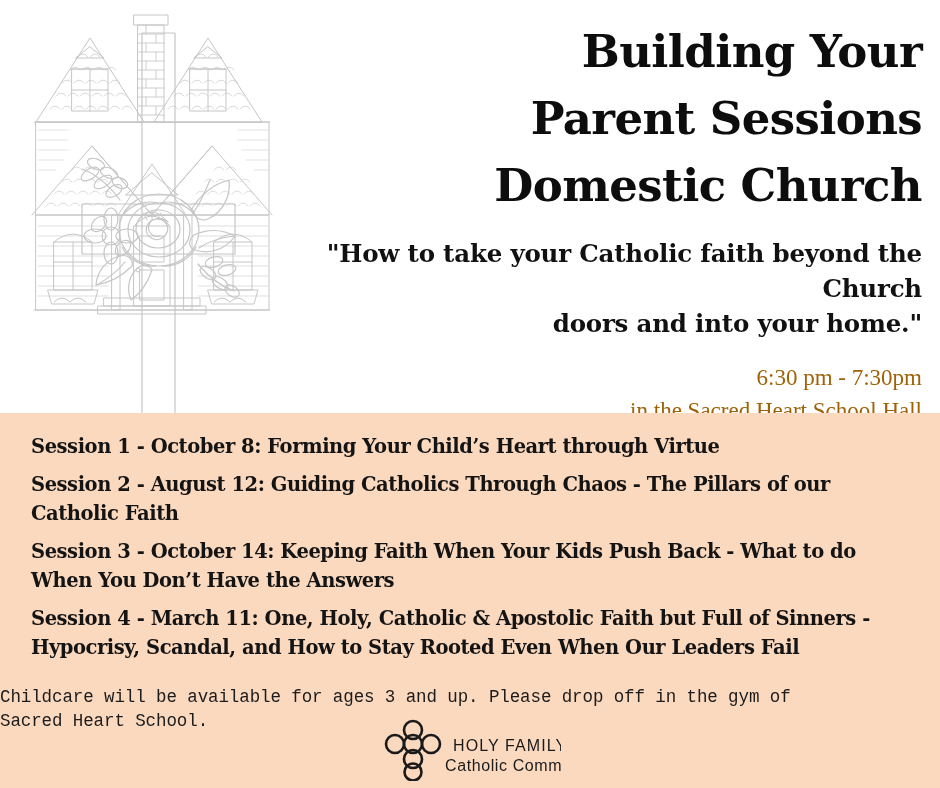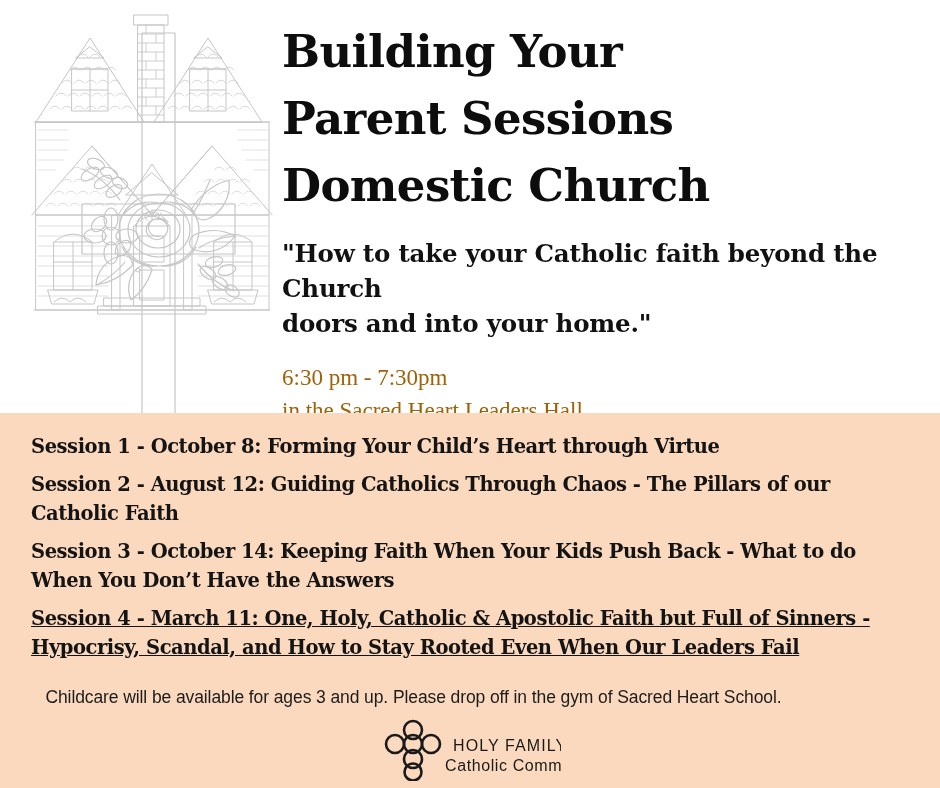--- a/index.html
+++ b/index.html
@@ -24,21 +24,21 @@
     position:absolute;
     left:28px; top:14px;
     width:250px; height:404px;
   }
   .artwork svg { display:block; width:100%; height:100%; }
 
   .head-block {
     position:absolute;
     left:282px; top:18px;
     width:640px;
-    text-align:left;
+    text-align:right;
   }
   .title-line {
     font-family:"DejaVu Serif", serif;
     font-weight:700;
     font-size:45px;
     line-height:67px;
     letter-spacing:-0.6px;
     color:#0d0d0d;
     white-space:nowrap;
   }
@@ -76,28 +76,28 @@
   }
   .session {
     font-family:"DejaVu Serif", serif;
     font-weight:700;
     font-size:19.5px;
     line-height:29px;
     color:#141414;
     letter-spacing:-0.45px;
     margin-bottom:9px;
   }
-  .session:last-child { margin-bottom:12px;text-decoration:underline; }
+  .session:last-child { margin-bottom:12px; }
 
   .childcare {
     position:absolute;
     left:0; top:272px;
     width:827px;
-    text-align:center;
-    font-family:Liberation Sans, sans-serif;
+    text-align:left;
+    font-family:Liberation Mono, monospace;
     font-weight:400;
     font-size:17.5px;
     line-height:24px;
     color:#1c1c1c;
     letter-spacing:-0.1px;
   }
 
   
   .logo {
     position:absolute;
@@ -272,21 +272,21 @@
     <div class="title-line">Parent Sessions</div>
     <div class="title-line">Domestic Church</div>
 
     <div class="quote">
       <div>"How to take your Catholic faith beyond the Church</div>
       <div>doors and into your home."</div>
     </div>
 
     <div class="timeinfo">
       <div>6:30 pm - 7:30pm</div>
-      <div>in the Sacred Heart Leaders Hall</div>
+      <div>in the Sacred Heart School Hall</div>
     </div>
   </div>
 
   <div class="panel">
 
     <div class="sessions">
       <div class="session">Session 1 - October 8:  Forming Your Child’s Heart through Virtue</div>
       <div class="session">Session 2 - August 12:  Guiding Catholics Through Chaos - The Pillars of our Catholic Faith</div>
       <div class="session">Session 3 - October 14: Keeping Faith When Your Kids Push Back - What to do When You Don’t Have the Answers</div>
       <div class="session">Session 4 - March 11: One, Holy, Catholic &amp; Apostolic Faith but Full of Sinners - Hypocrisy, Scandal, and How to Stay Rooted Even When Our Leaders Fail</div>

